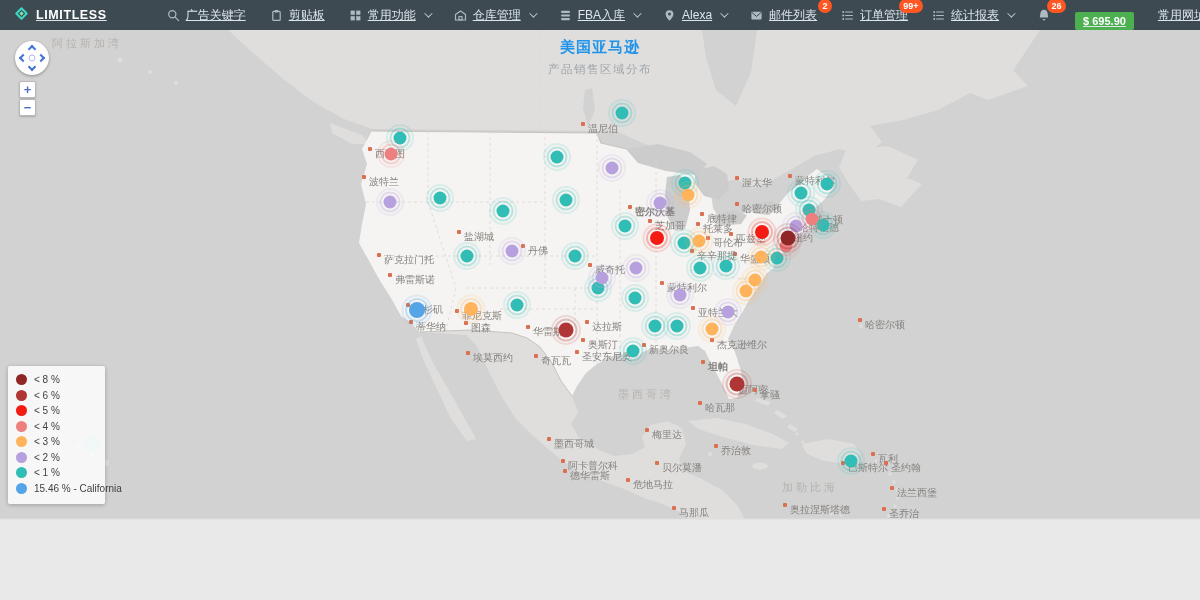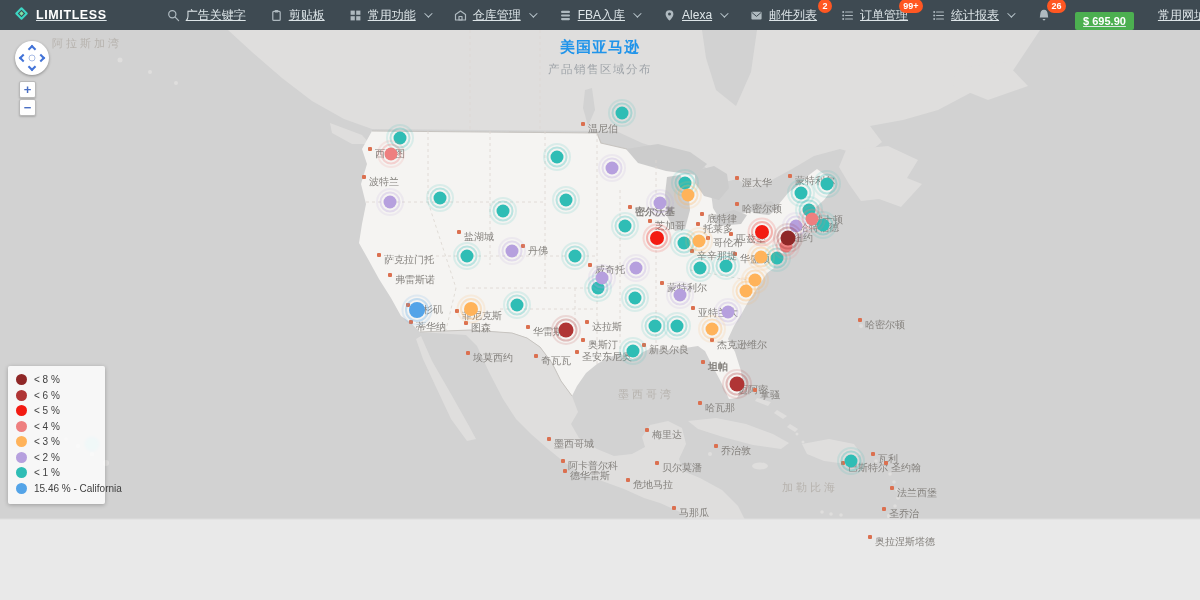--- a/index.html
+++ b/index.html
@@ -507,21 +507,21 @@
         <span class="txt">圣约翰</span>
       </div>
       <div class="city" style="left: 890px; top: 463px;">
         <span class="mark"></span>
         <span class="txt">法兰西堡</span>
       </div>
       <div class="city" style="left: 882px; top: 484px;">
         <span class="mark"></span>
         <span class="txt">圣乔治</span>
       </div>
-      <div class="city" style="left: 868px; top: 480px; margin-top: 32px;">
+      <div class="city" style="left: 783px; top: 480px;">
         <span class="mark"></span>
         <span class="txt">奥拉涅斯塔德</span>
       </div>
     </div>
   <div id="dots">
       <div class="dot" style="left: 400px; top: 108px;">
         <span class="ring" style="width: 28px; height: 28px; border: 2px solid rgba(47, 189, 181, 0.14);"></span>
         <span class="ring" style="width: 21px; height: 21px; border: 2px solid rgba(47, 189, 181, 0.3);"></span>
         <span class="core" style="width: 13px; height: 13px; background: rgb(47, 189, 181);"></span>
       </div>

